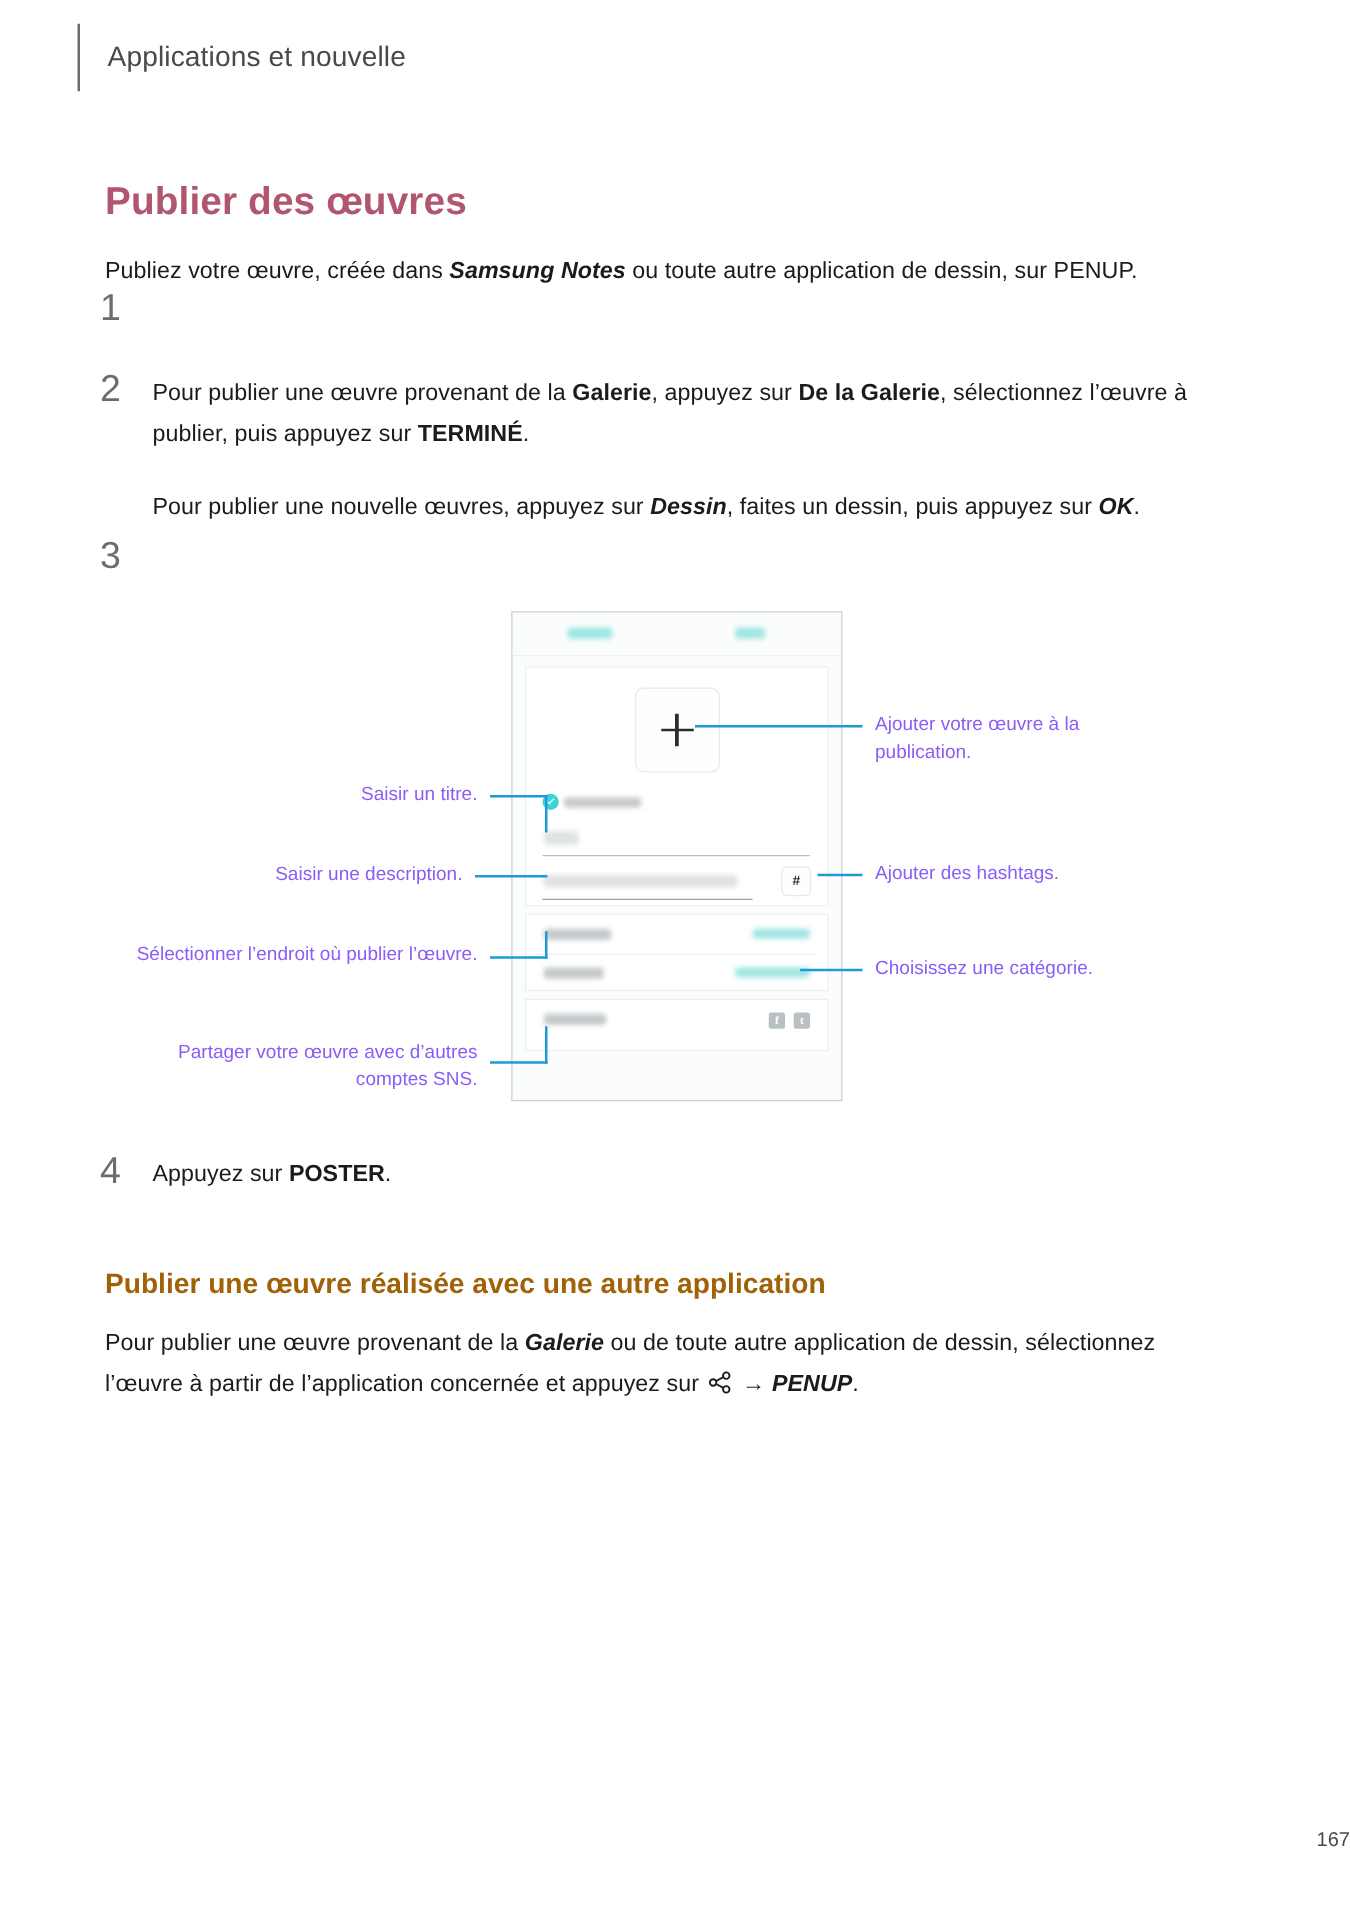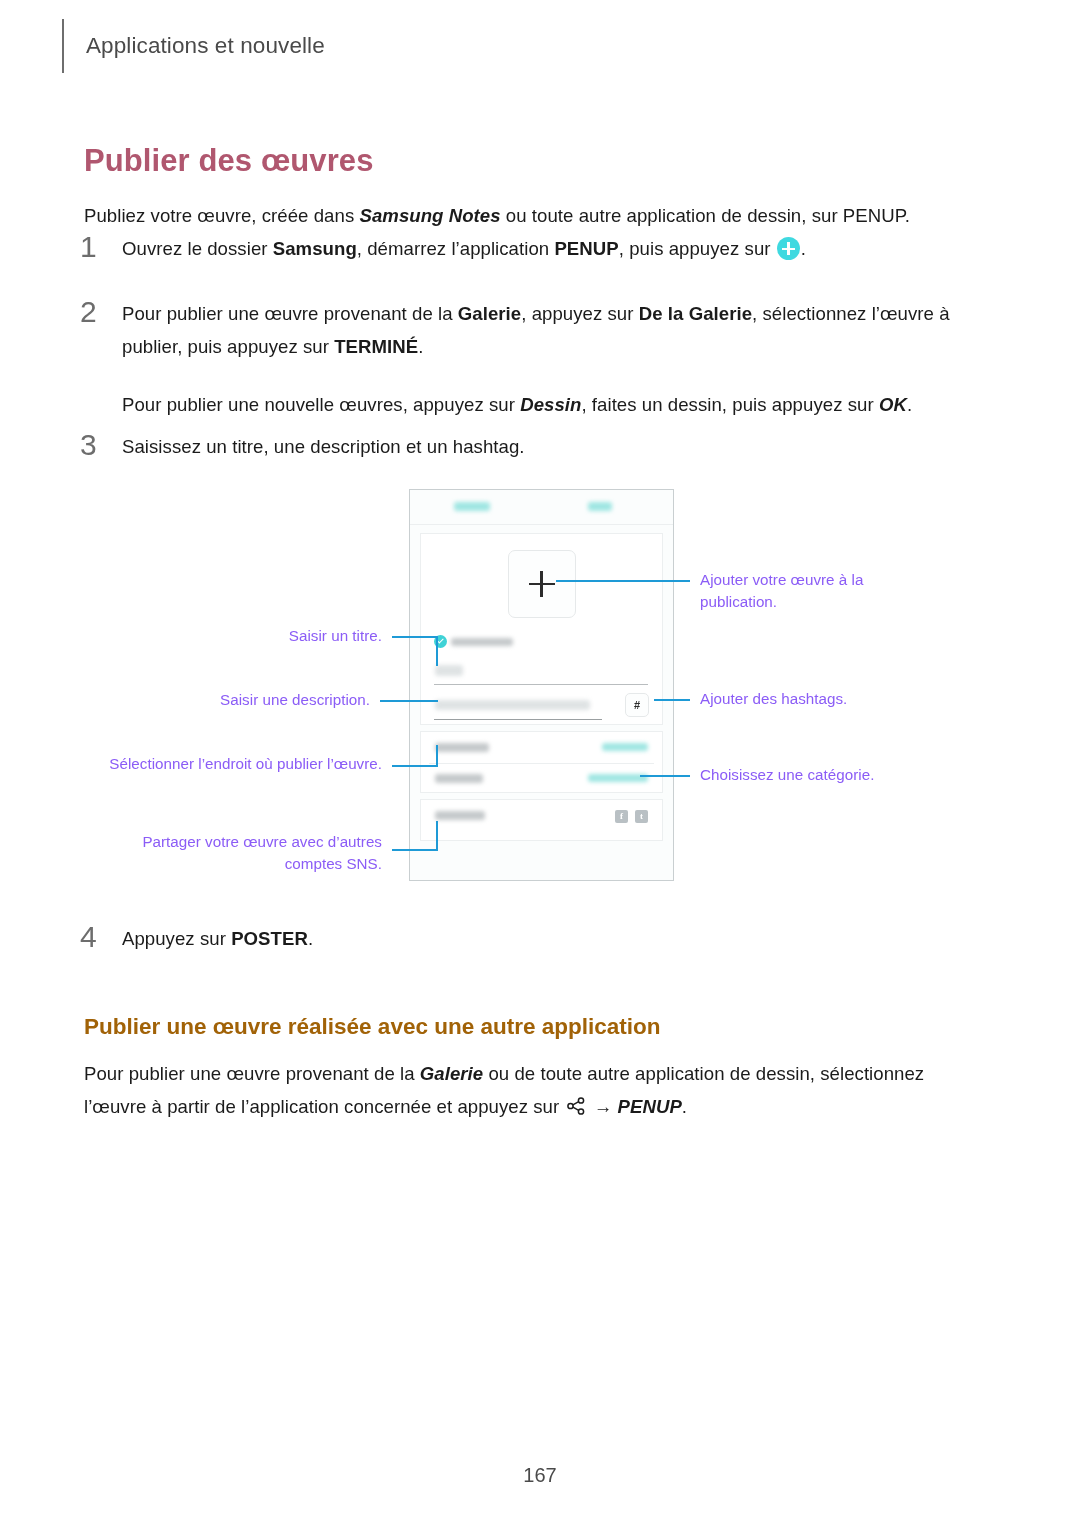--- a/index.html
+++ b/index.html
@@ -285,52 +285,50 @@
     background: #1e9ad6;
   }
   .lead-h { height: 2px; }
   .lead-v { width: 2px; }
 
   
   .page-num {
     position: absolute;
     left: 0; right: 0;
     top: 1464px;
-    text-align: center;
-    font-size: 20px;
+    text-align: right;
+    font-size: 16px;
     color: #4a4a4a;
   }
 </style>
 </head>
 <body>
 
 <div class="header">
   <div class="header-rule"></div>
   <div class="header-title">Applications et nouvelle</div>
 </div>
 
 <h1 class="page-title">Publier des œuvres</h1>
 
 <p class="para intro"><span>Publiez votre œuvre, créée dans </span><b>Samsung Notes</b><span> ou toute autre application de dessin, sur PENUP.</span></p>
 
 <div class="step" id="step1">
   <div class="step-num">1</div>
-  <div class="step-body"><span>Ouvrez le dossier </span><b>Samsung</b><span>, démarrez l’application </span><b>PENUP</b><span>, puis appuyez sur </span><span class="inline-plus"></span><span>.</span></div>
 </div>
 
 <div class="step" id="step2">
   <div class="step-num">2</div>
   <div class="step-body"><span>Pour publier une œuvre provenant de la </span><b>Galerie</b><span>, appuyez sur </span><b>De la Galerie</b><span>, sélectionnez l’œuvre à publier, puis appuyez sur </span><b>TERMINÉ</b><span>.</span></div>
 </div>
 
 <p class="para" id="step2b"><span>Pour publier une nouvelle œuvres, appuyez sur </span><b>Dessin</b><span>, faites un dessin, puis appuyez sur </span><b>OK</b><span>.</span></p>
 
 <div class="step" id="step3">
   <div class="step-num">3</div>
-  <div class="step-body">Saisissez un titre, une description et un hashtag.</div>
 </div>
 
 <div class="mock">
 
   <div class="mock-topbar">
     <div class="blur-txt blur-cyan tb-cancel">CANCEL</div>
     <div class="blur-txt blur-cyan tb-post">POST</div>
   </div>
 
   <div class="mock-card card-top">

